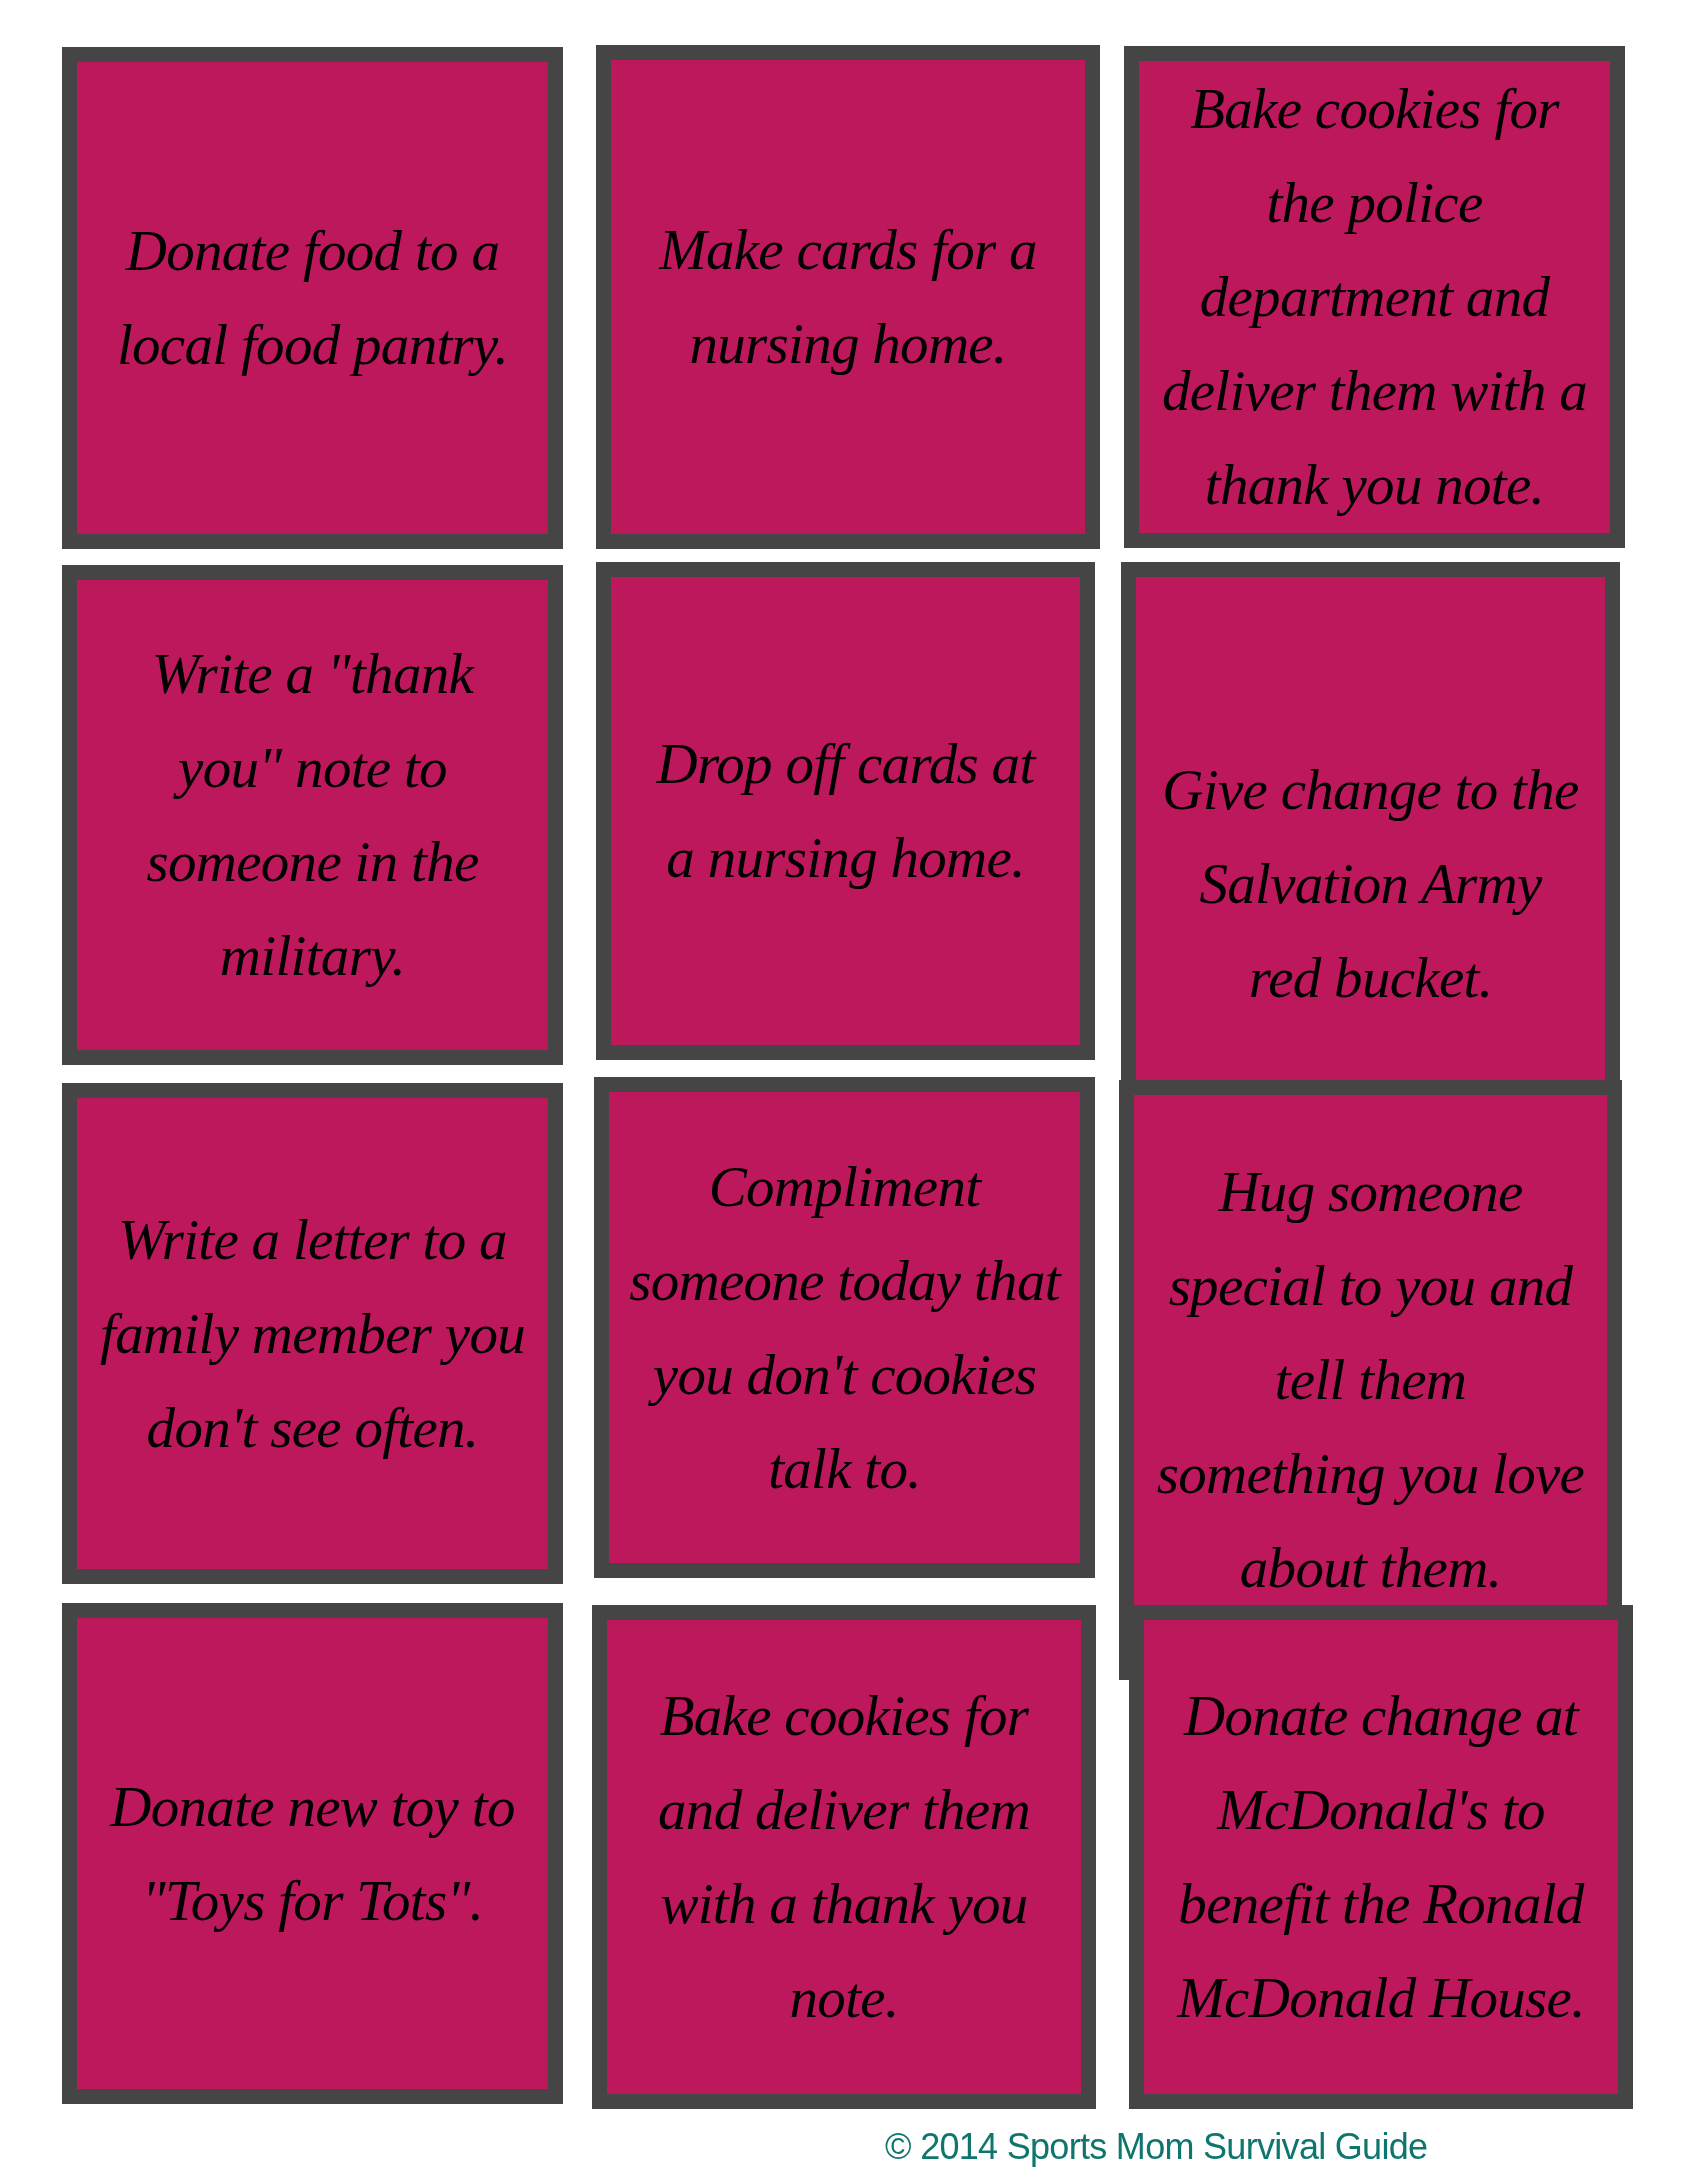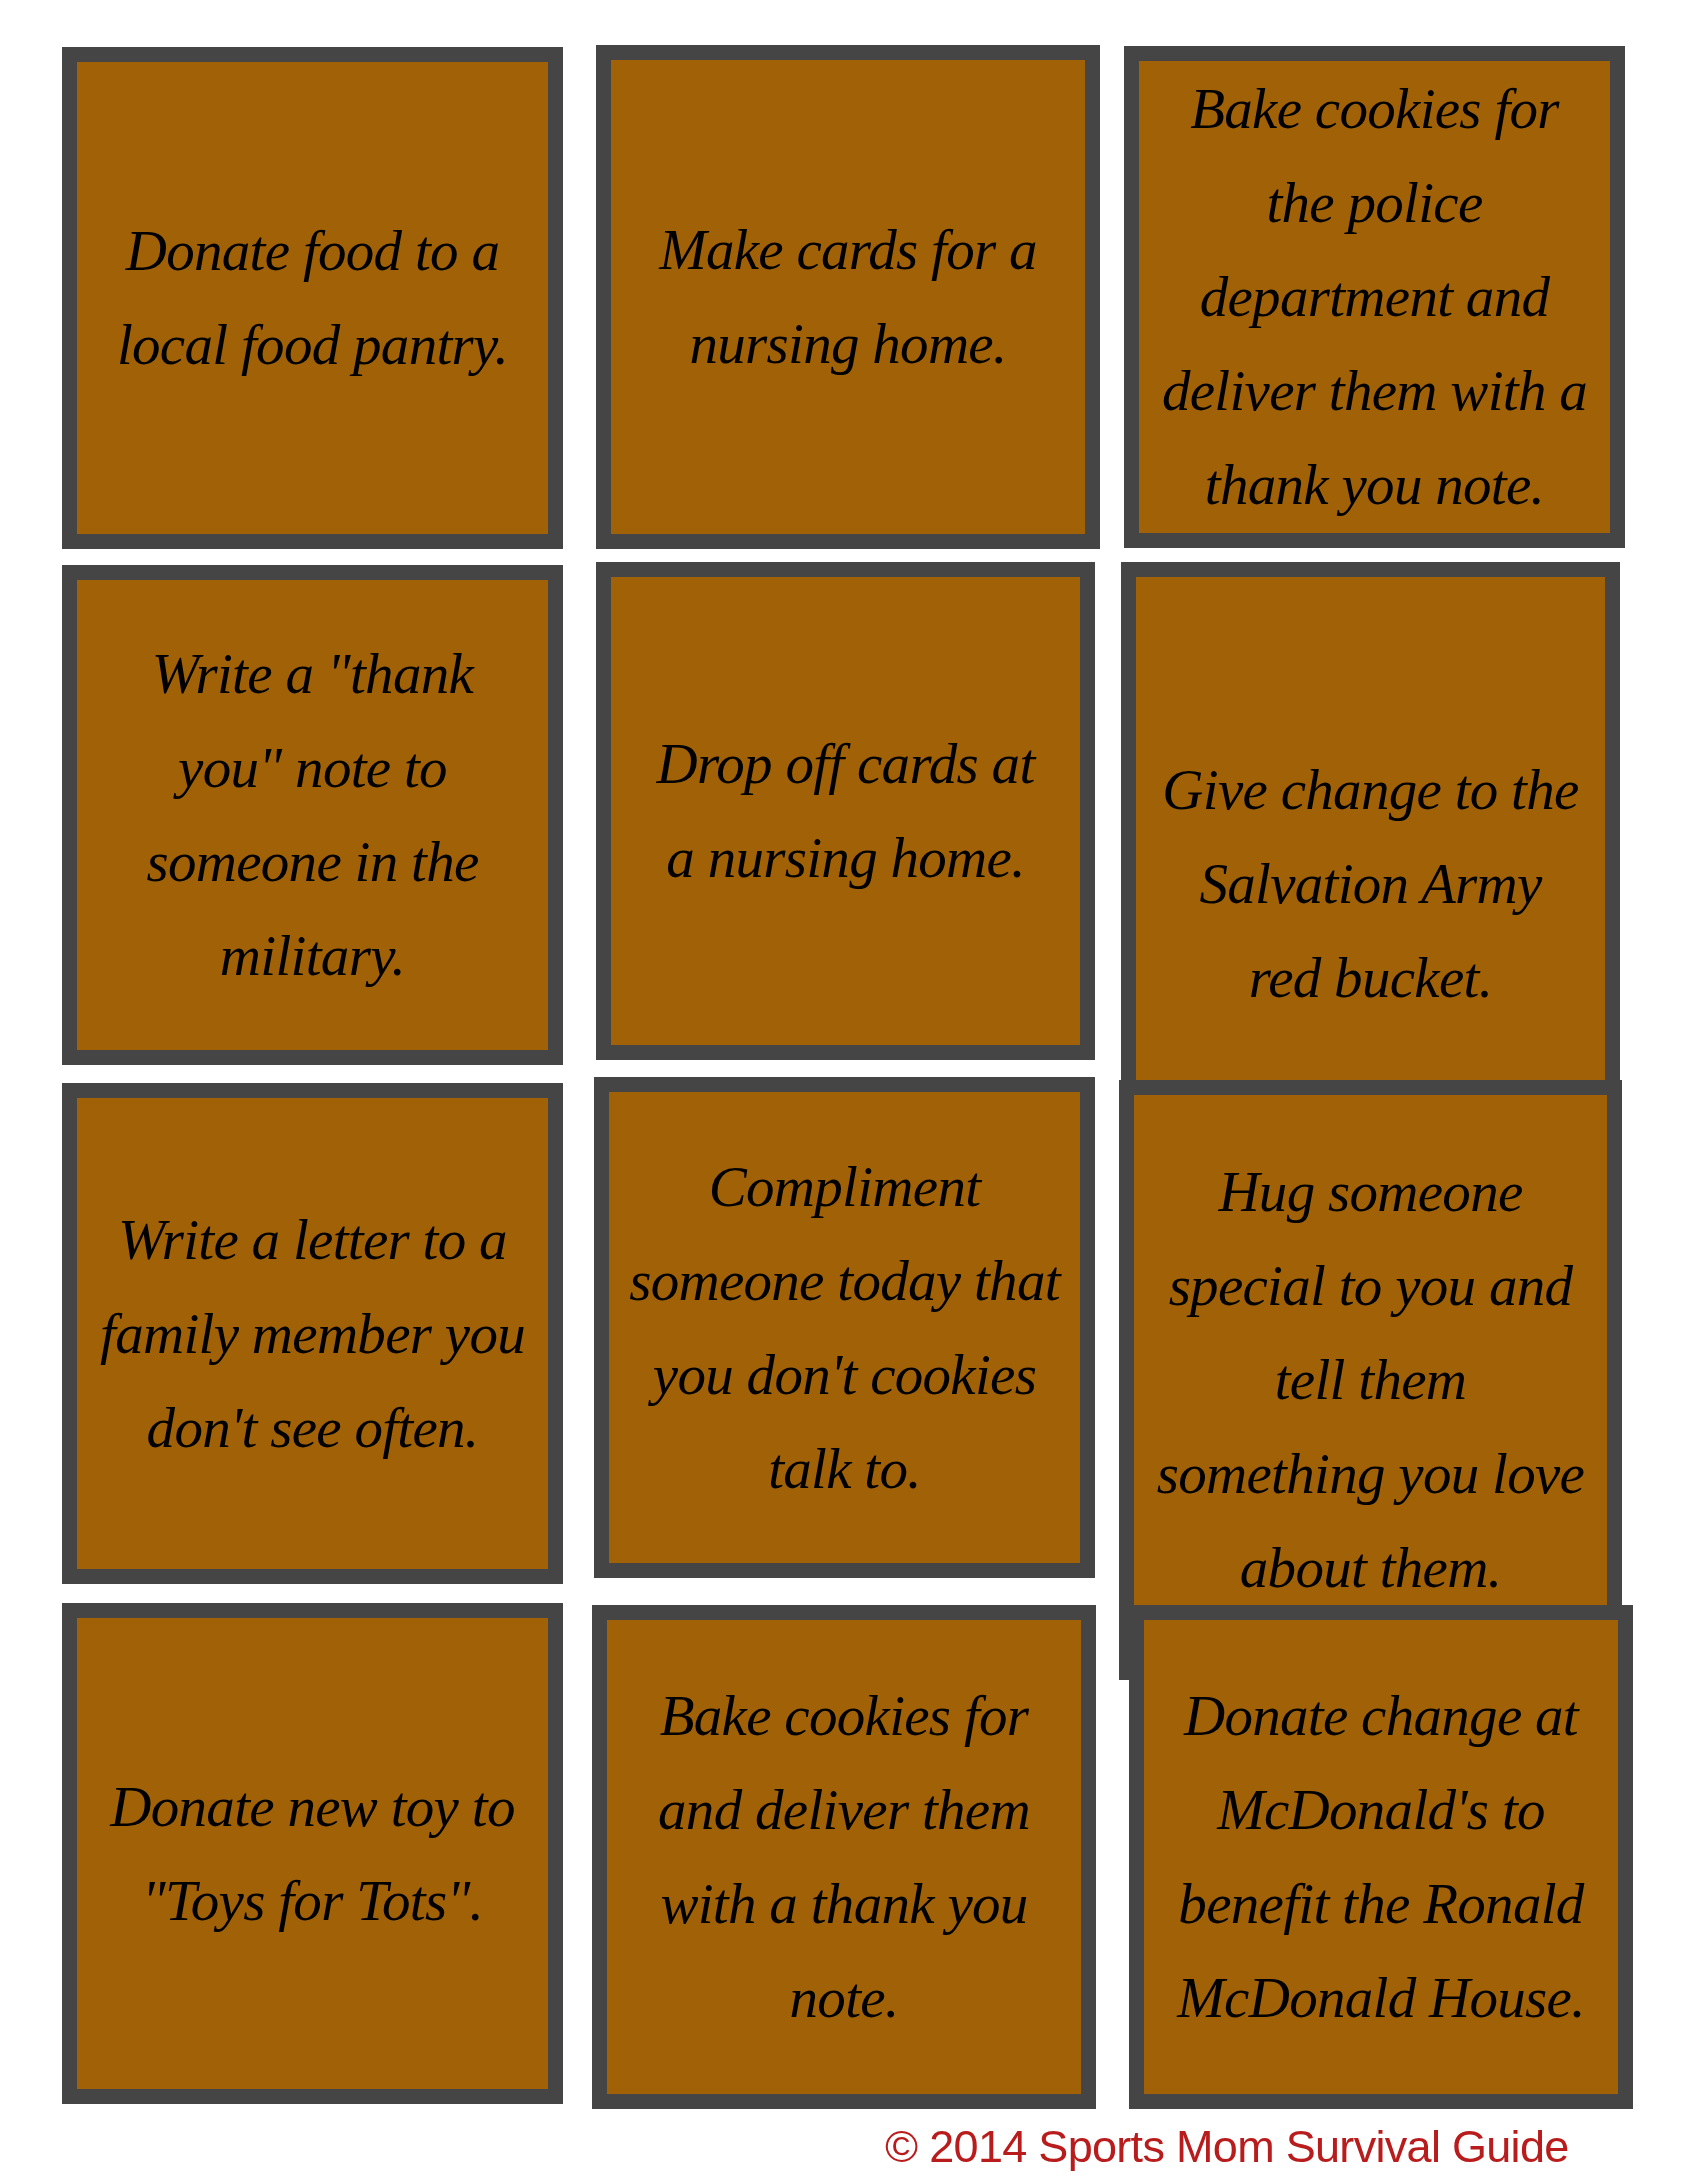--- a/index.html
+++ b/index.html
@@ -1,21 +1,21 @@
 <!DOCTYPE html>
 <html style="font-size:11.3px"><head>
 <meta charset="utf-8">
 <style>
   html, body { margin: 0; padding: 0; background: #ffffff; }
   body { width: 1687px; height: 2183px; position: relative; overflow: hidden; }
   .card {
     position: absolute;
     box-sizing: border-box;
     border: 15px solid #454545;
-    background: #a16207;
+    background: #be185d;
     display: flex;
     flex-direction: column;
     align-items: center;
     justify-content: center;
     overflow: visible;
   }
   .line {
     font-family: "Liberation Serif", "DejaVu Serif", serif;
     font-style: italic;
     font-size: 57px;
@@ -24,23 +24,23 @@
     white-space: nowrap;
     text-align: center;
     letter-spacing: -0.7px;
   }
   .footer {
     position: absolute;
     left: 885px;
     top: 2118px;
     width: 765px;
     font-family: "Liberation Sans", "DejaVu Sans", sans-serif;
-    font-size: 45px;
+    font-size: 36px;
     line-height: 57px;
-    color: #b91c1c;
+    color: #0f766e;
     white-space: nowrap;
     letter-spacing: -0.7px;
   }
 </style>
 </head>
 <body>
 
 <div class="card" style="left:62px;top:47px;width:501px;height:502px;">
   <div class="line">Donate food to a</div>
   <div class="line">local food pantry.</div>

